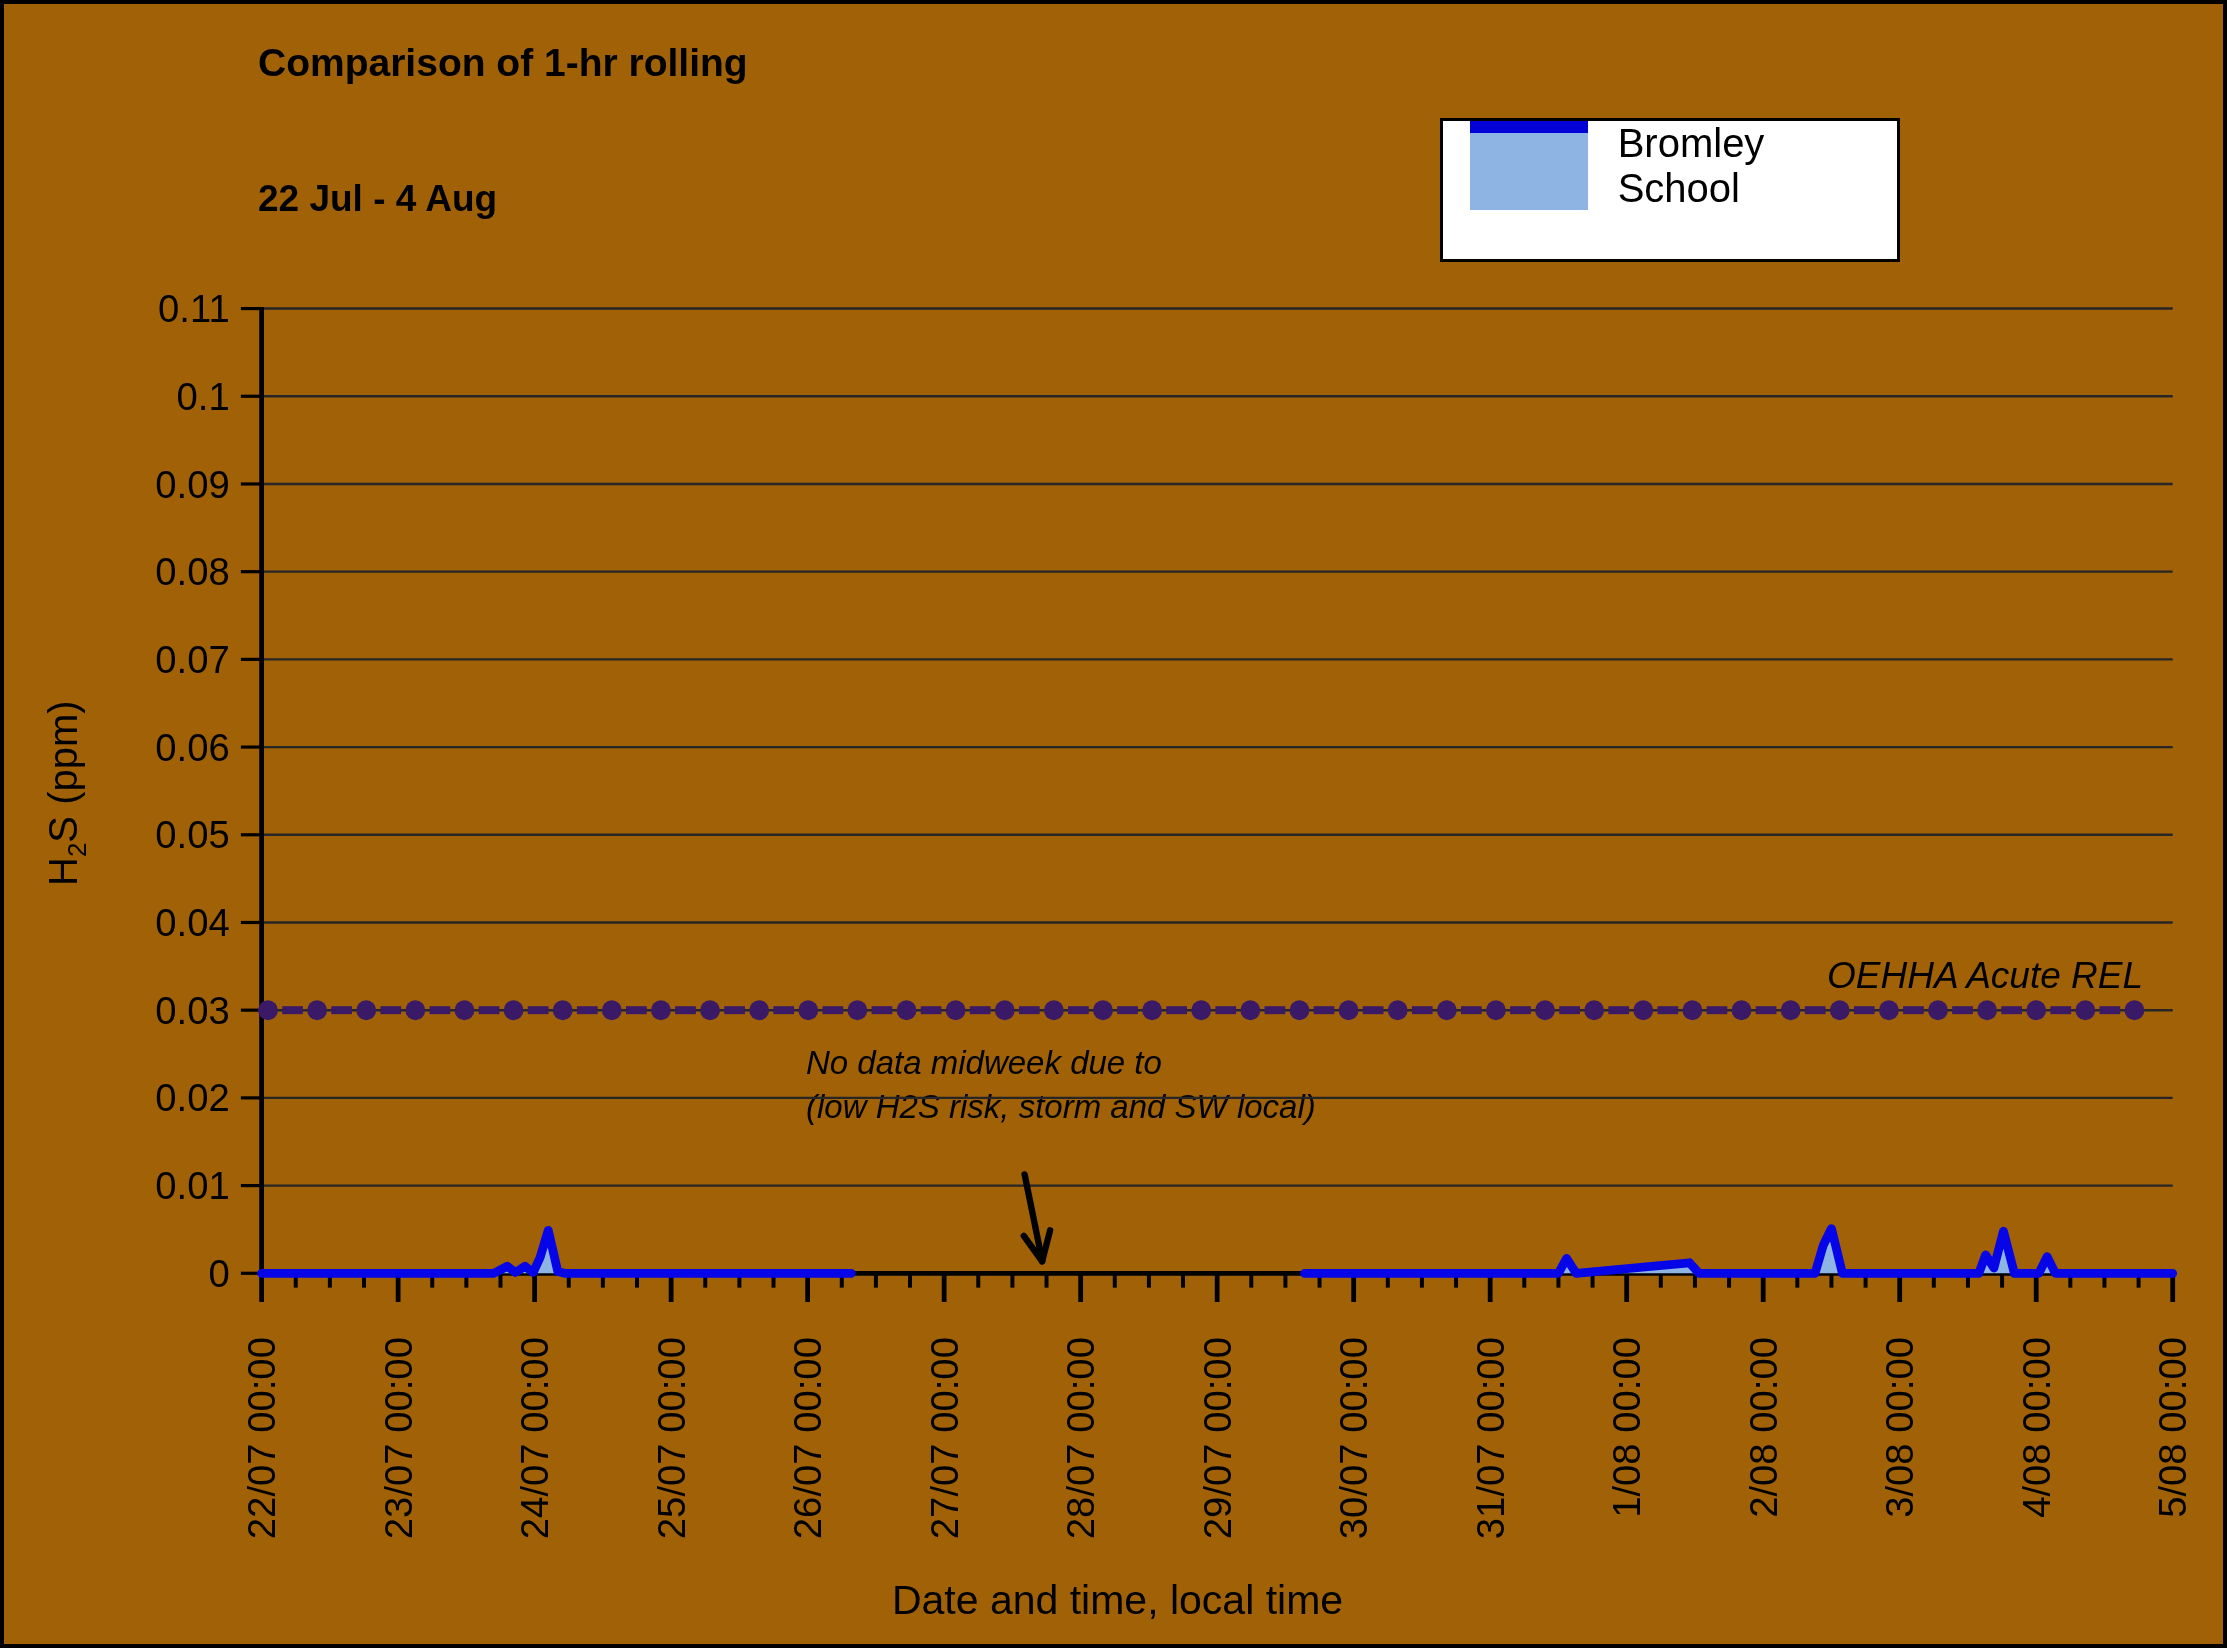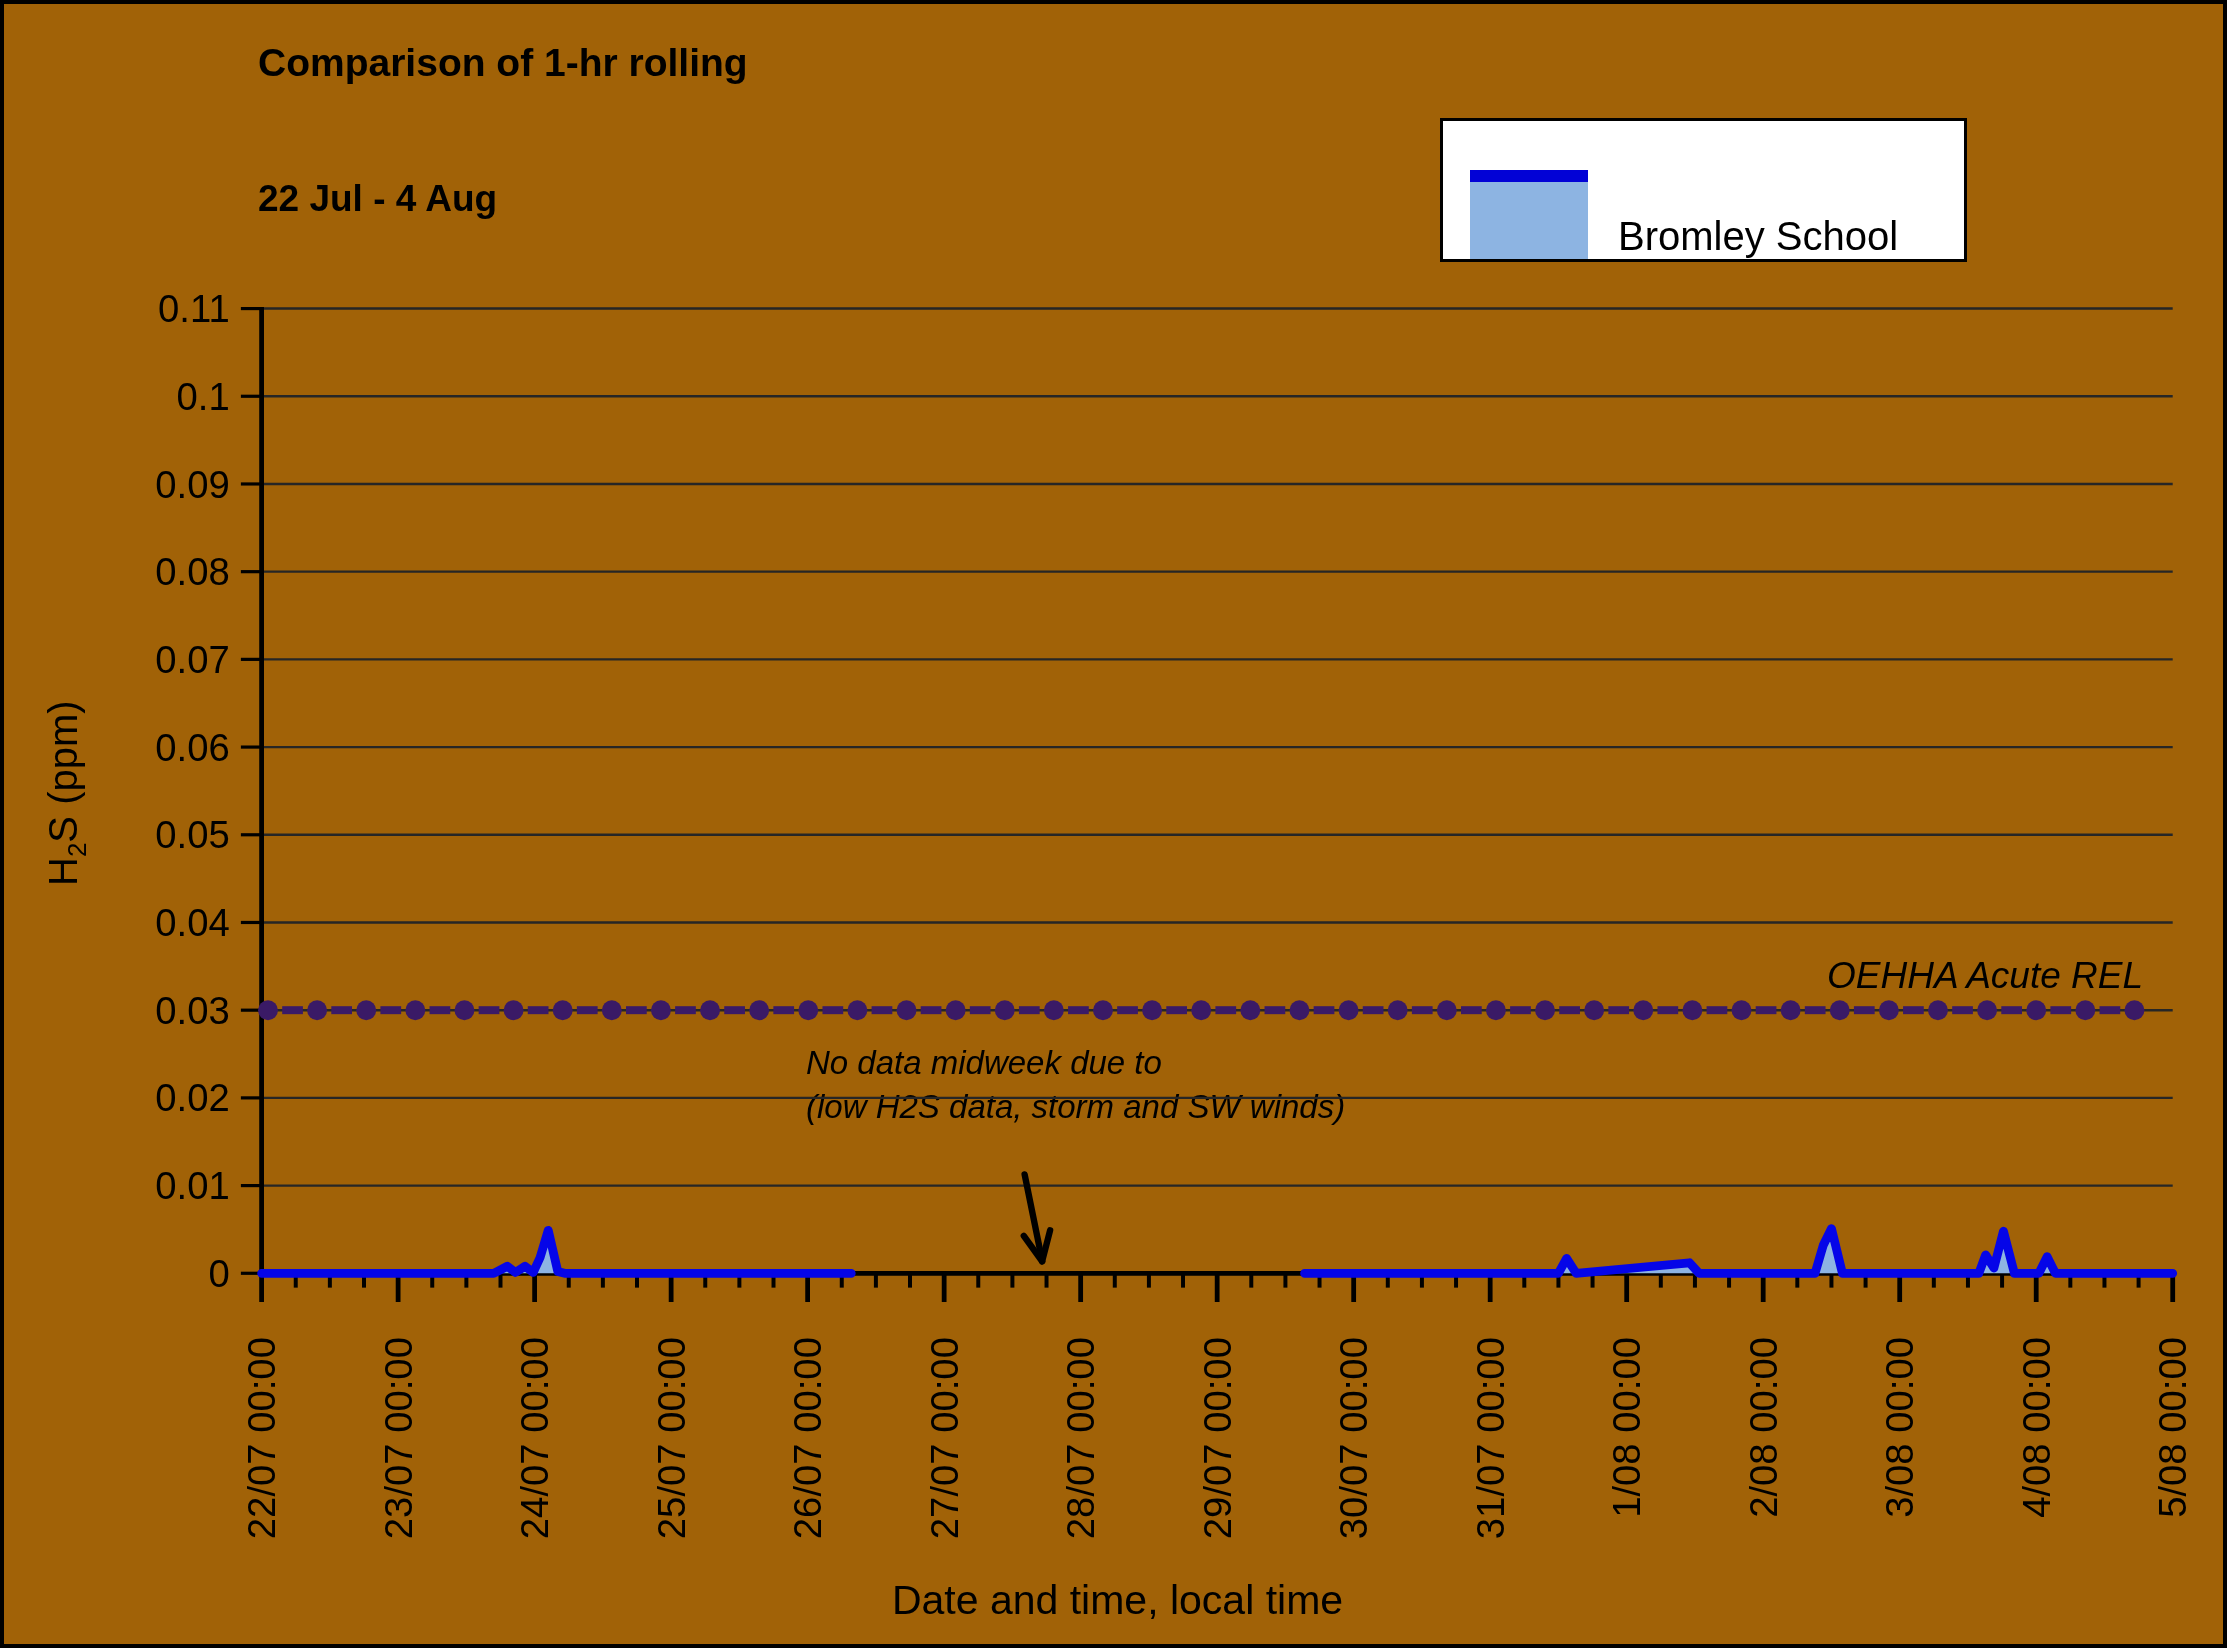--- a/index.html
+++ b/index.html
@@ -5,23 +5,23 @@
   html,body{margin:0;padding:0;background:#fff;}
   .stage{
     position:relative; width:2227px; height:1648px; background:#a16207;
     border:4.8px solid #000; box-sizing:border-box; overflow:hidden;
     font-family:"Liberation Sans", sans-serif; color:#000;
   }
   .abs{position:absolute;}
   .chart-title{left:254px; top:33px; font-size:39px; font-weight:bold; line-height:51px; letter-spacing:0px;}
   .chart-subtitle{left:254px; top:174px; font-size:37px; font-weight:bold;}
   .legend-box{
-    left:1436px; top:114px; width:527px; height:144px;
+    left:1436px; top:114px; width:460px; height:144px;
     border:3.2px solid #000; box-sizing:border-box; background:#fff;
-    display:flex; align-items:flex-end;
+    display:flex; align-items:flex-start;
   }
   .legend-swatch{
     margin-left:27px; width:118px; height:77px;
     background:#8DB4E2; border-top:12px solid #0202D6; box-sizing:content-box;
   }
   .legend-label{margin-left:30px; font-size:40px;}
   .y-axis-title{
     left:37px; top:882px; transform:rotate(-90deg); transform-origin:0 0;
     font-size:40px; white-space:nowrap;
   }
@@ -51,21 +51,21 @@
     <div class="legend-swatch"></div>
     <div class="legend-label">Bromley School</div>
   </div>
 
   <div class="abs y-axis-title"><span>H</span><sub>2</sub><span>S (ppm)</span></div>
 
   <div class="abs x-axis-title">Date and time, local time</div>
 
   <div class="abs annotation">
     <div>No data midweek due to</div>
-    <div>(low H2S data, storm and SW winds)</div>
+    <div>(low H2S risk, storm and SW local)</div>
   </div>
 
   <div class="abs rel-label">OEHHA Acute REL</div>
 
   <svg id="plot" class="abs" style="left:0;top:0" width="2227" height="1648" viewBox="0 0 2793 2067">
       <line x1="323" y1="1482" x2="2720" y2="1482" stroke="#262626" stroke-width="3"></line>
       <line x1="323" y1="1372" x2="2720" y2="1372" stroke="#262626" stroke-width="3"></line>
       <line x1="323" y1="1262" x2="2720" y2="1262" stroke="#262626" stroke-width="3"></line>
       <line x1="323" y1="1152" x2="2720" y2="1152" stroke="#262626" stroke-width="3"></line>
       <line x1="323" y1="1042" x2="2720" y2="1042" stroke="#262626" stroke-width="3"></line>

